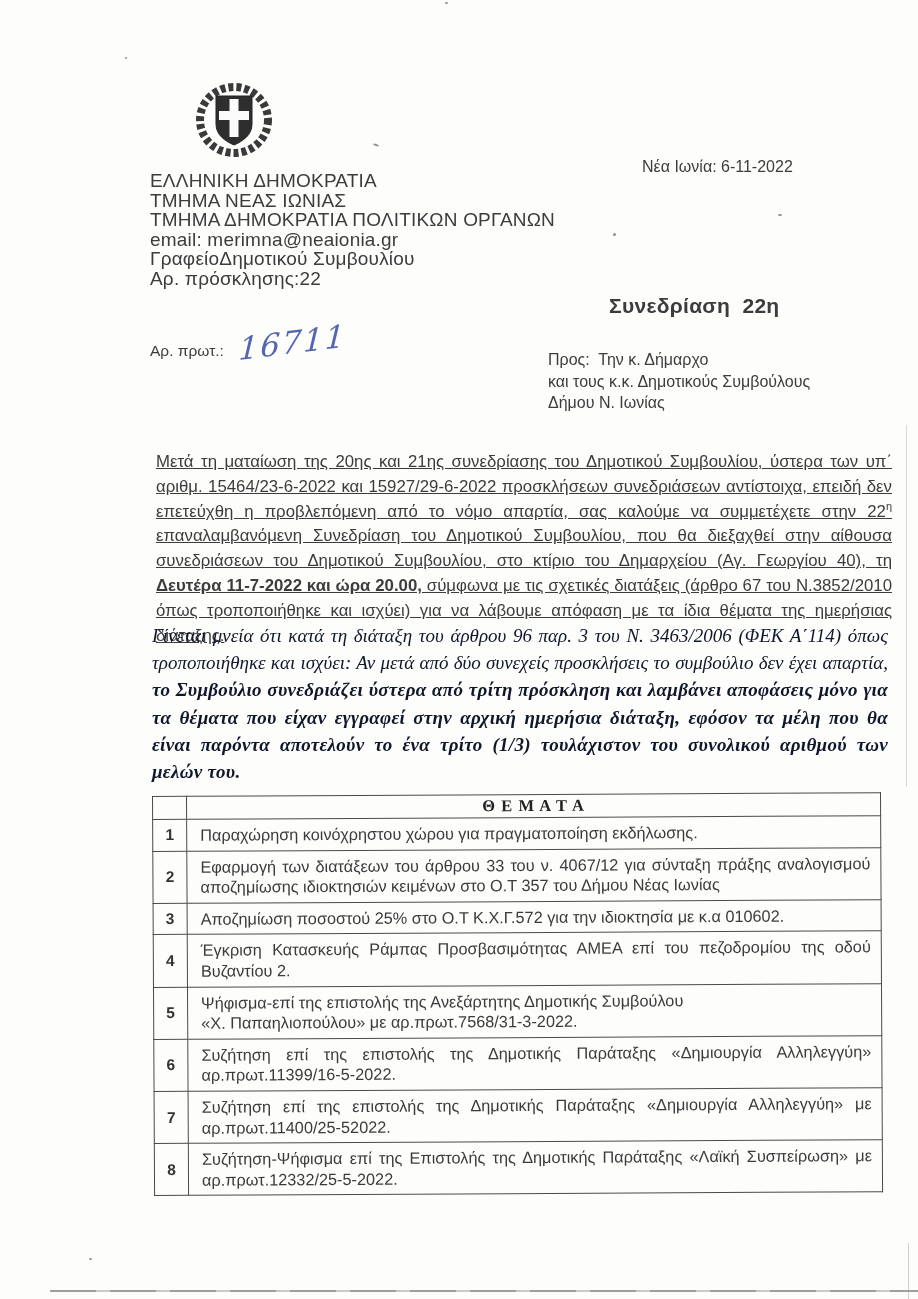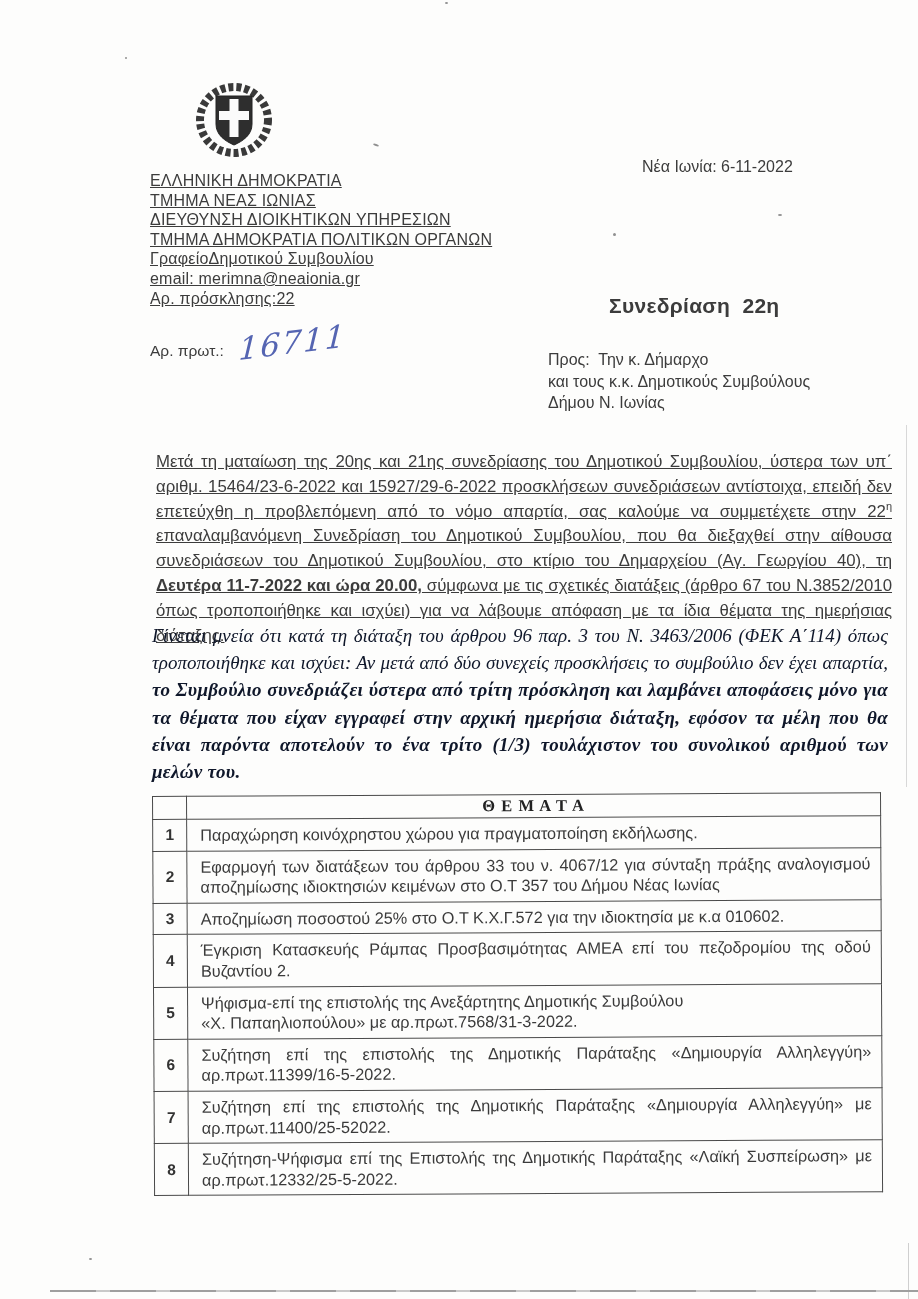--- a/index.html
+++ b/index.html
@@ -8,21 +8,21 @@
     width:918px;height:1299px;
     margin:0 auto;
     background:#fdfdfc;
     font-family:"Liberation Sans",sans-serif;
     color:#3c3c3c;
     overflow:hidden;
     box-shadow:0 0 4px rgba(0,0,0,.4);
   }
   
   .logo{position:absolute;left:190px;top:82px;width:88px;height:78px;}
-  .letterhead{position:absolute;left:150px;top:171px;font-size:16px;line-height:19.6px;letter-spacing:.2px;text-decoration:underline;}
+  .letterhead{position:absolute;left:150px;top:171px;font-size:19px;line-height:19.6px;letter-spacing:.2px;}
   .letterhead .lh-line{white-space:pre;}
   .protocol-row{position:absolute;left:150px;top:327px;font-size:15.5px;}
   .handwritten{
     display:inline-block;
     font-family:"DejaVu Serif",serif;
     font-style:italic;
     font-size:31px;
     color:#5565b2;
     transform:rotate(-7deg) skewX(-10deg);
     transform-origin:left bottom;
@@ -91,24 +91,23 @@
       <ellipse cx="44" cy="38" rx="34" ry="33" fill="none" stroke="#3a3a3a" stroke-width="8" stroke-dasharray="5 3"></ellipse>
       <path d="M26 14 h36 v28 c0 11 -9 17 -18 21 c-9 -4 -18 -10 -18 -21 z" fill="#2e2e2e" stroke="#222" stroke-width="1"></path>
       <rect x="39.5" y="17" width="9" height="38" fill="#fbfbfb"></rect>
       <rect x="29" y="29" width="30" height="9" fill="#fbfbfb"></rect>
     </svg>
   </div>
 
   <div class="letterhead">
     <div class="lh-line">ΕΛΛΗΝΙΚΗ ΔΗΜΟΚΡΑΤΙΑ</div>
     <div class="lh-line">ΤΜΗΜΑ ΝΕΑΣ ΙΩΝΙΑΣ</div>
-    <div class="lh-line">ΔΙΕΥΘΥΝΣΗ ΔΙΟΙΚΗΤΙΚΩΝ ΥΠΗΡΕΣΙΩΝ</div>
     <div class="lh-line">ΤΜΗΜΑ ΔΗΜΟΚΡΑΤΙΑ ΠΟΛΙΤΙΚΩΝ ΟΡΓΑΝΩΝ</div>
+    <div class="lh-line">email: merimna@neaionia.gr</div>
     <div class="lh-line">ΓραφείοΔημοτικού Συμβουλίου</div>
-    <div class="lh-line">email: merimna@neaionia.gr</div>
     <div class="lh-line">Αρ. πρόσκλησης:22</div>
   </div>
 
   <div class="protocol-row">
     <span>Αρ. πρωτ.:</span><span class="handwritten">16711</span>
   </div>
 
   <div class="date-line">Νέα Ιωνία: 6-11-2022</div>
   <div class="session-title">Συνεδρίαση  22η</div>
   <div class="recipient">Προς:  Την κ. Δήμαρχο

